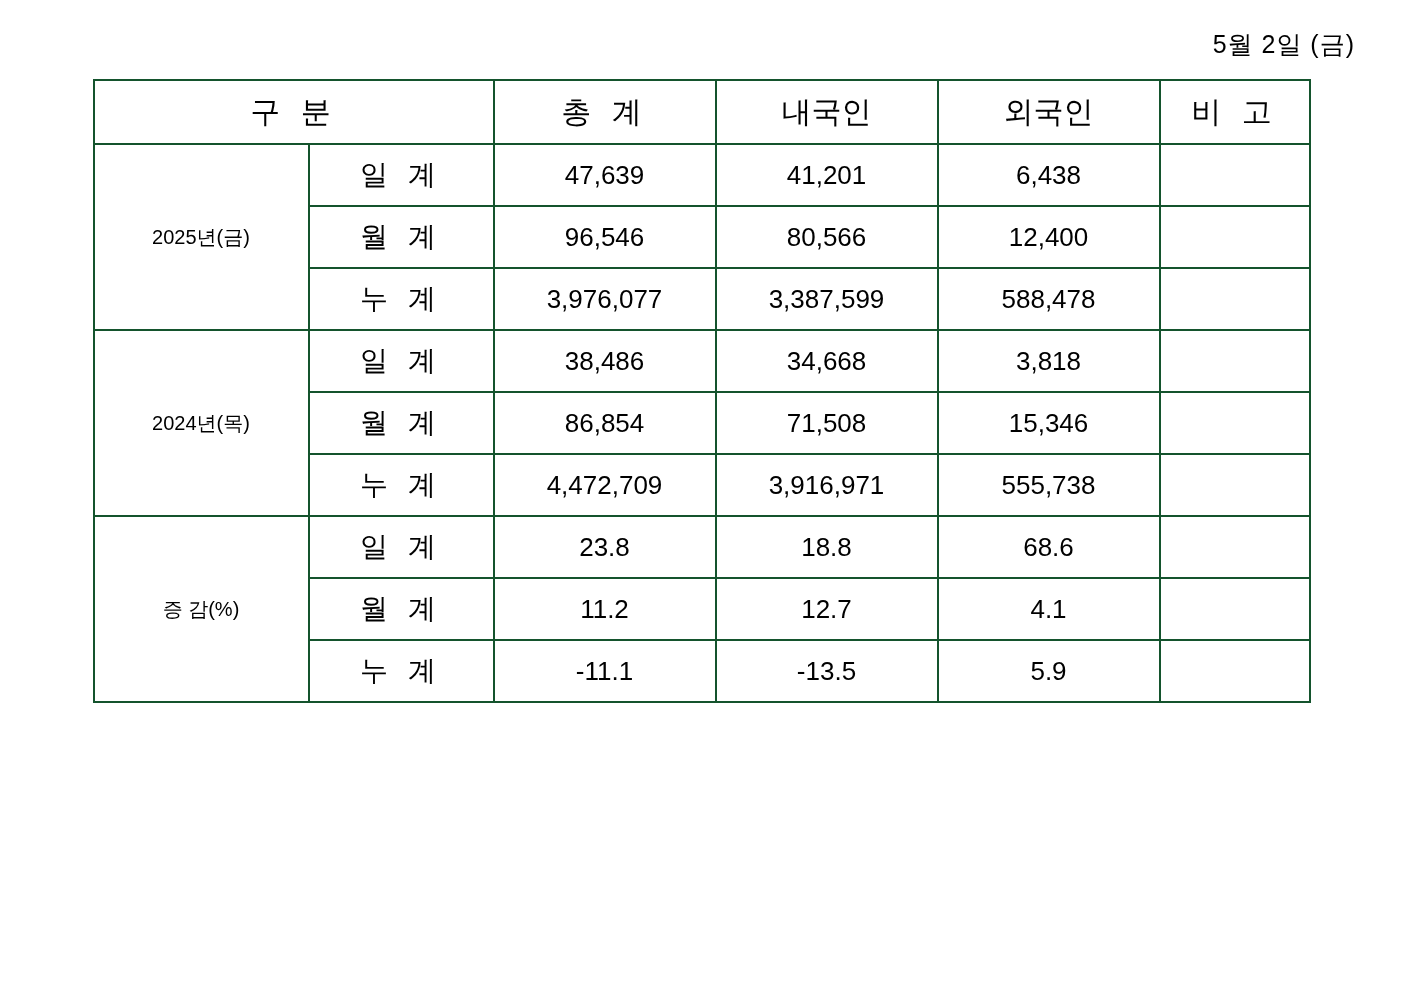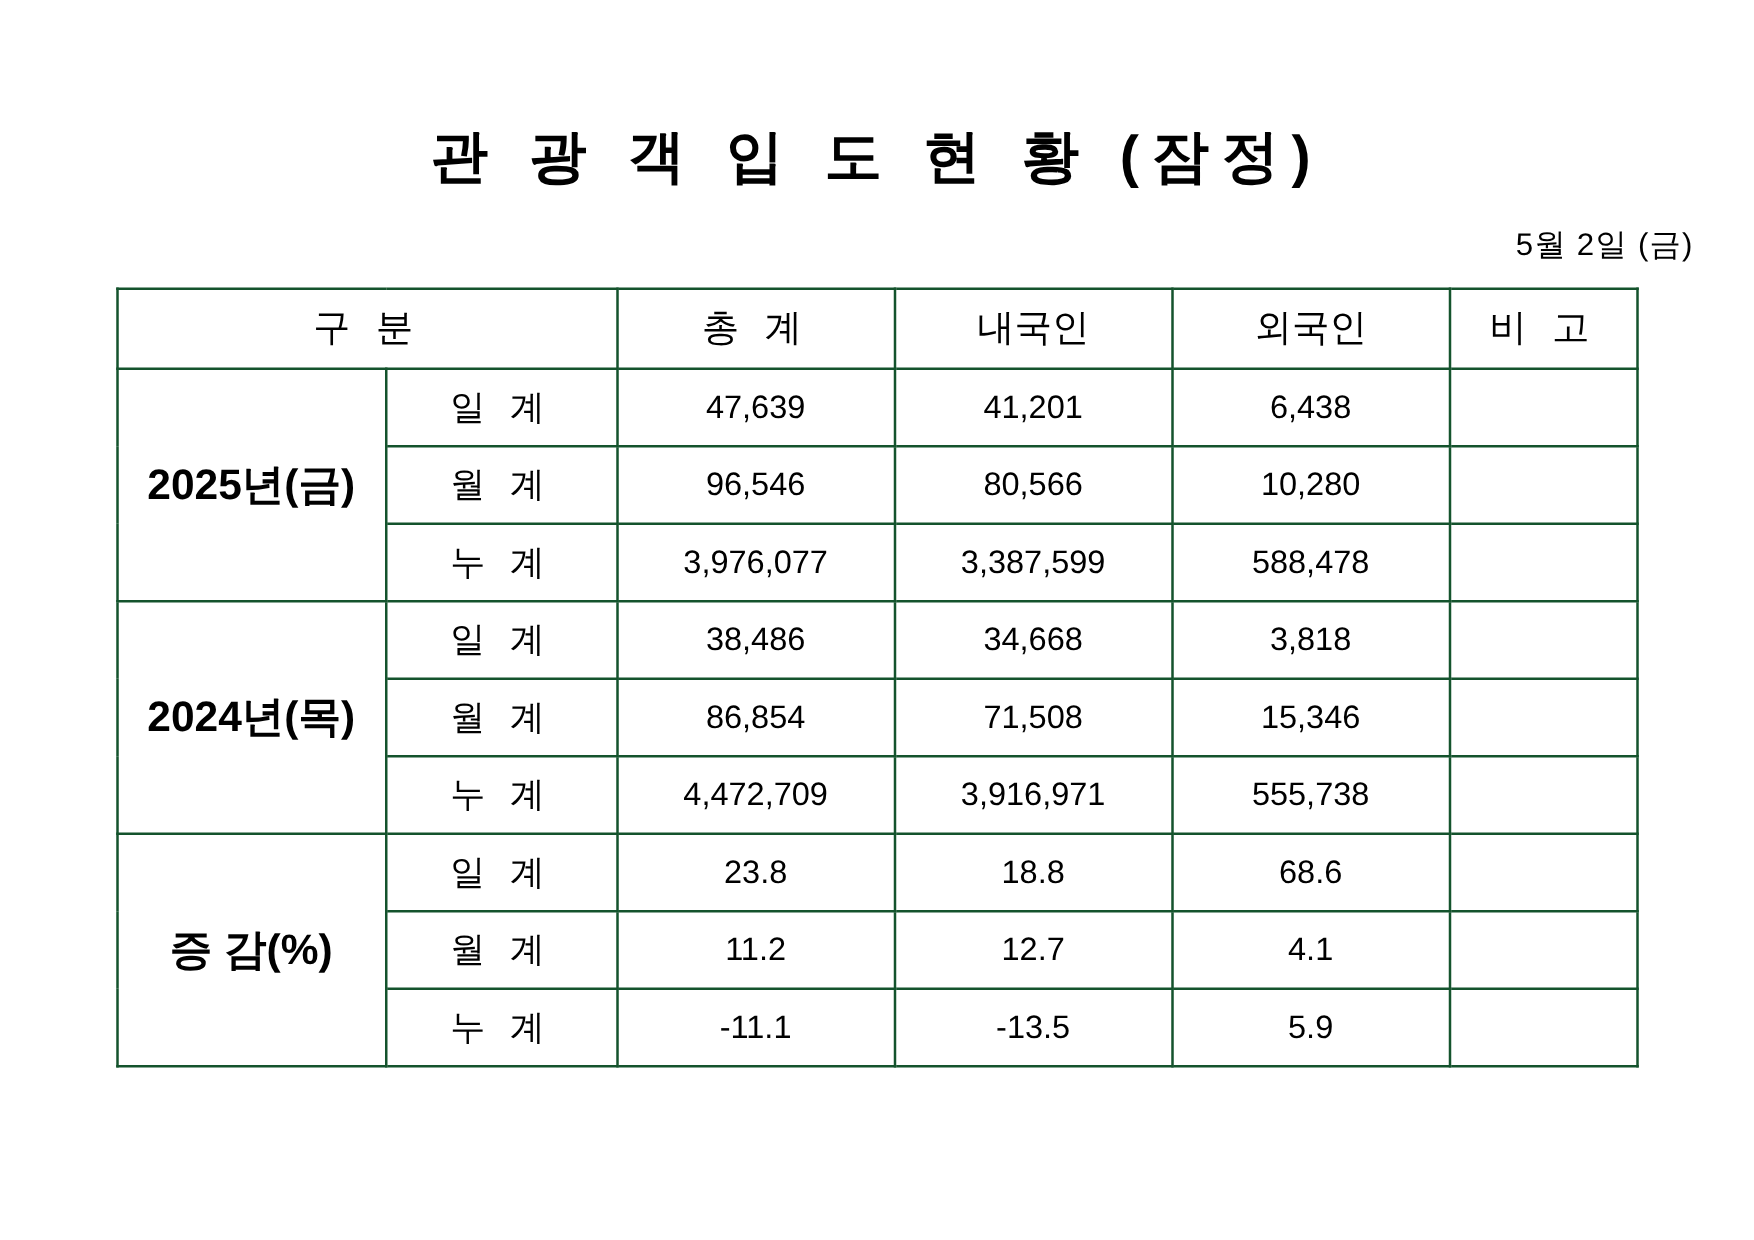--- a/index.html
+++ b/index.html
@@ -53,22 +53,22 @@
   table.stat th {
     height: 62px;
     font-size: 30px;
     letter-spacing: 6px;
     font-weight: normal;
   }
   table.stat th.hdr-nonspaced {
     letter-spacing: 0px;
   }
   table.stat td.group {
-    font-size: 34px;
-    font-weight: bold;
+    font-size: 20px;
+    font-weight: normal;
     letter-spacing: 0px;
   }
   table.stat td.rowlabel {
     font-size: 28px;
     font-weight: normal;
     letter-spacing: 6px;
   }
   table.stat td.num {
     font-size: 26px;
     font-weight: normal;
@@ -90,21 +90,20 @@
   col.c-total { width: 222px; }
   col.c-dom   { width: 222px; }
   col.c-for   { width: 222px; }
   col.c-note  { width: 150px; }
 </style>
 </head>
 <body>
 
 <div class="page">
 
-  <h1 class="doc-title">관 광 객 입 도 현 황 (잠정)</h1>
 
   <div class="doc-date">5월 2일 (금)</div>
 
   <table class="stat">
     <colgroup>
       <col class="c-group">
       <col class="c-label">
       <col class="c-total">
       <col class="c-dom">
       <col class="c-for">
@@ -126,21 +125,21 @@
         <td class="rowlabel">일 계</td>
         <td class="num">47,639</td>
         <td class="num">41,201</td>
         <td class="num">6,438</td>
         <td class="num"></td>
       </tr>
       <tr class="datarow">
         <td class="rowlabel">월 계</td>
         <td class="num">96,546</td>
         <td class="num">80,566</td>
-        <td class="num">10,280</td>
+        <td class="num">12,400</td>
         <td class="num"></td>
       </tr>
       <tr class="datarow">
         <td class="rowlabel">누 계</td>
         <td class="num">3,976,077</td>
         <td class="num">3,387,599</td>
         <td class="num">588,478</td>
         <td class="num"></td>
       </tr>
 

